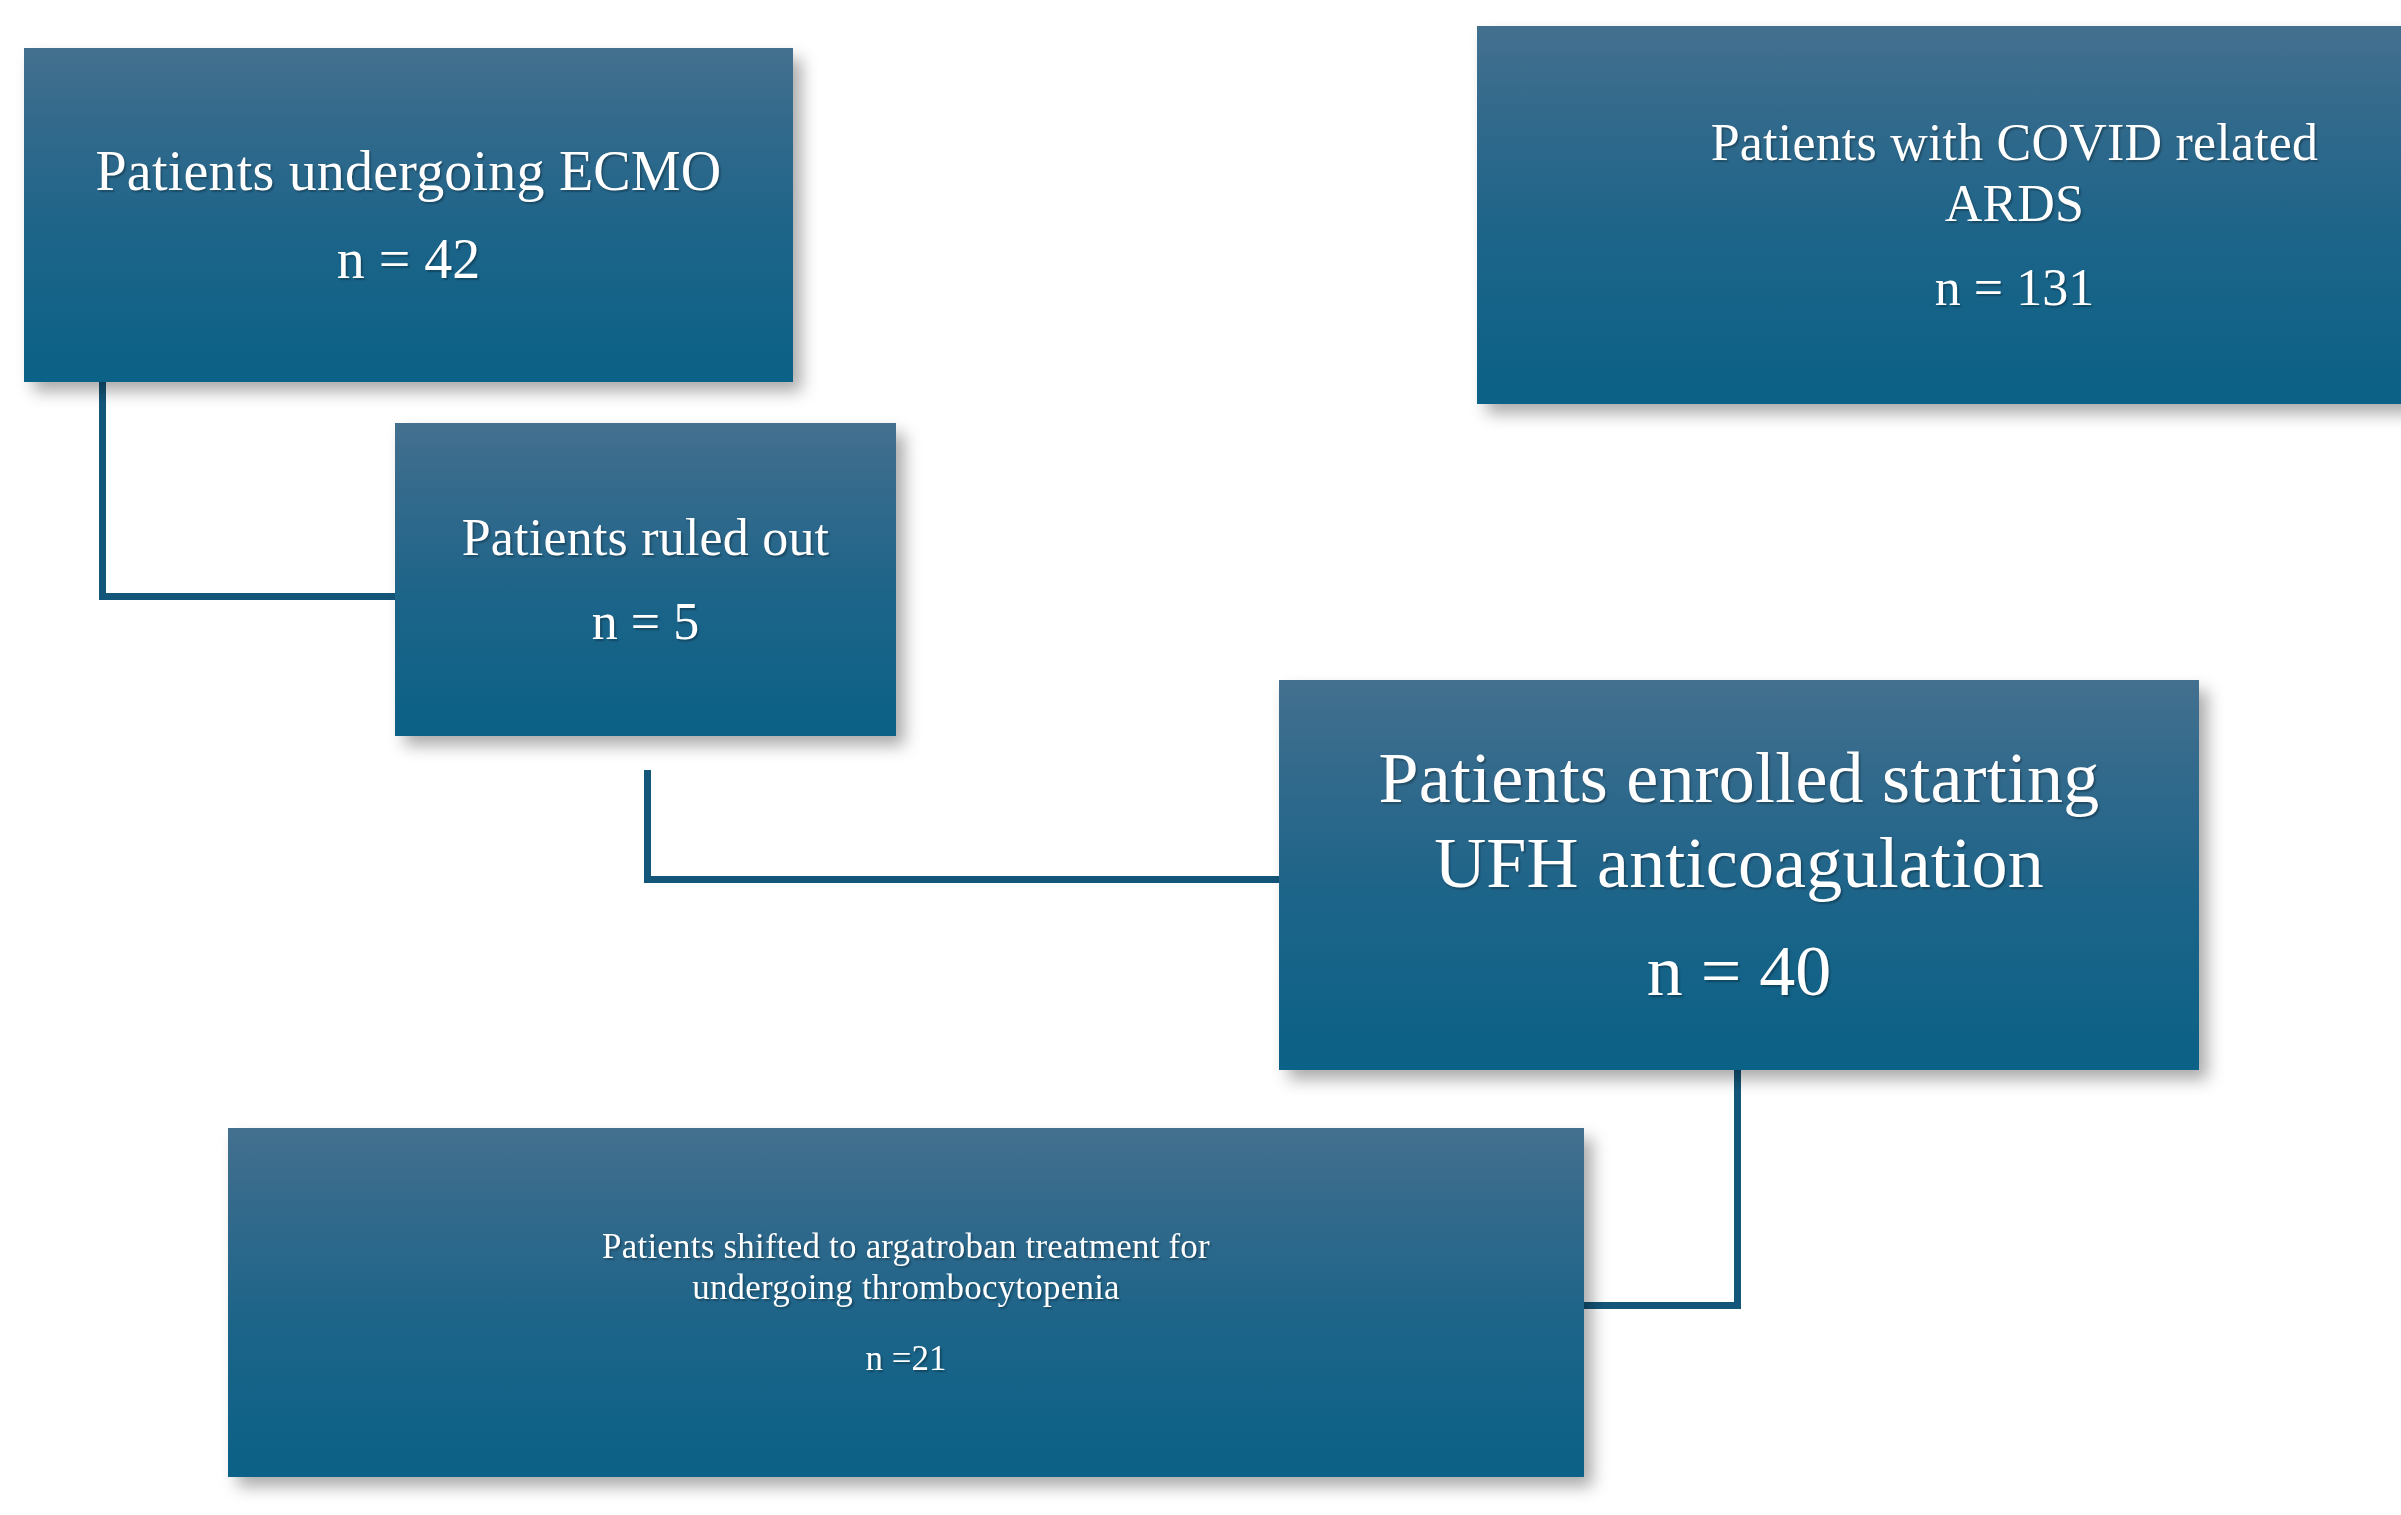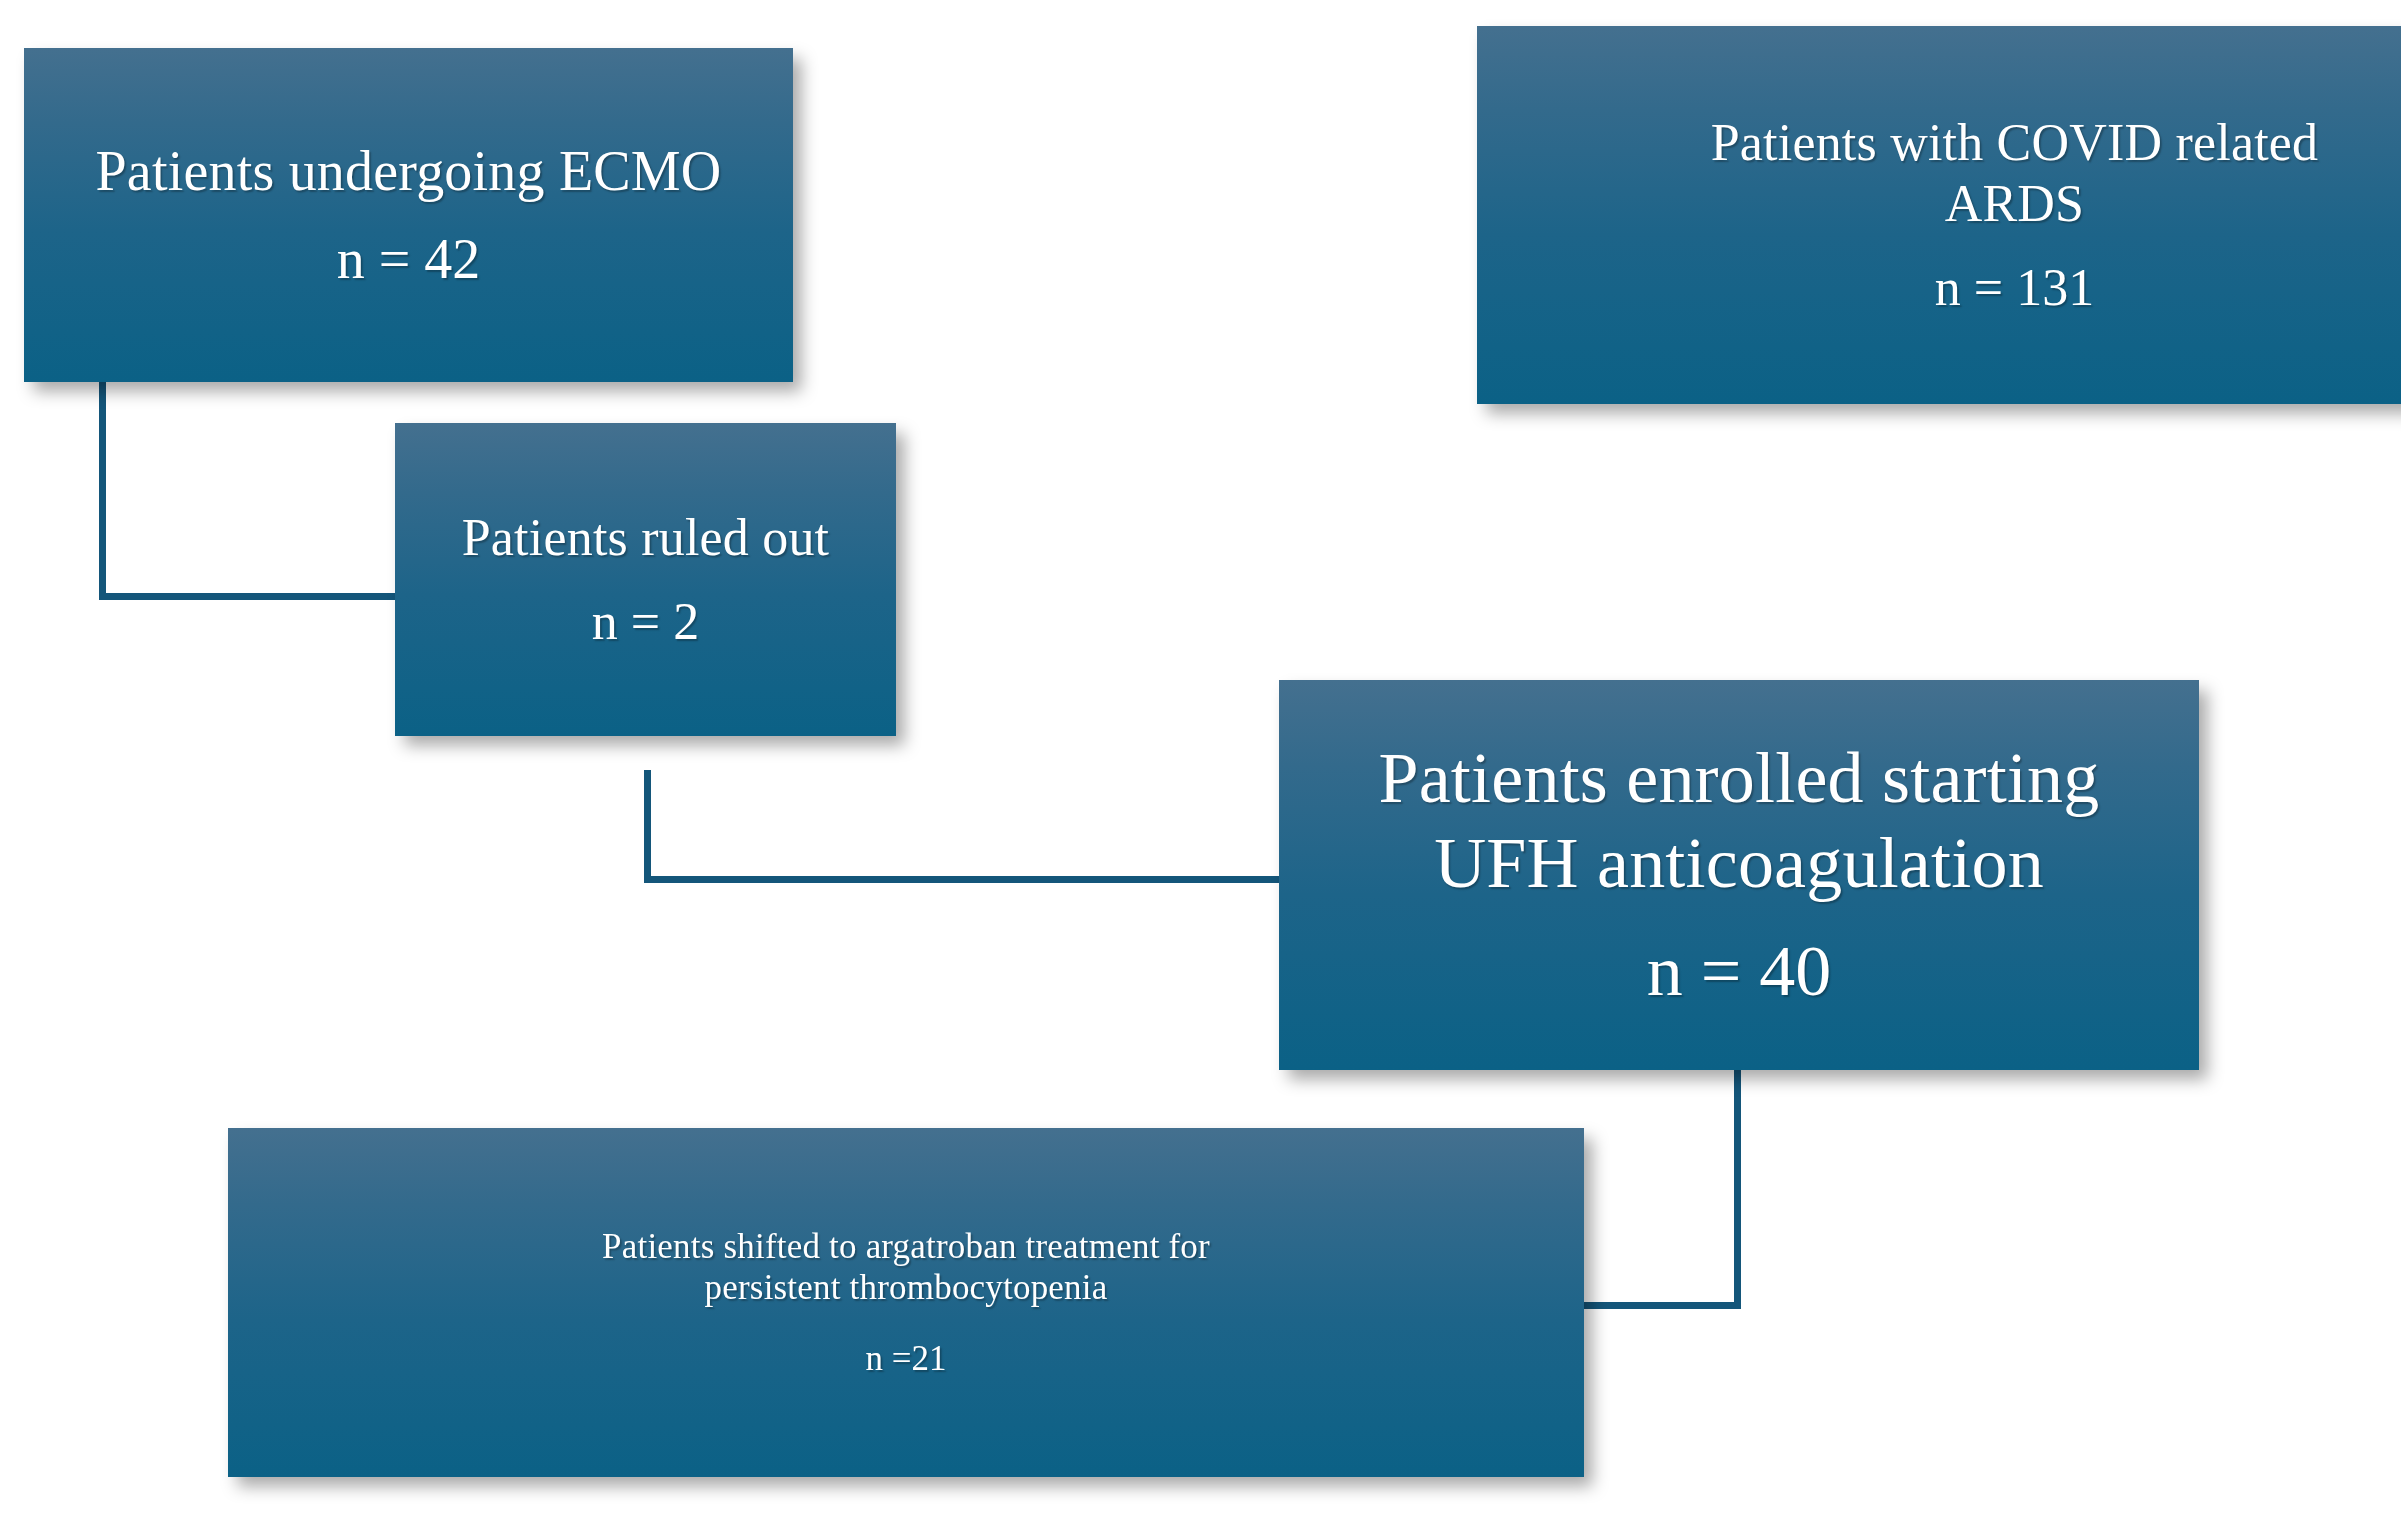--- a/index.html
+++ b/index.html
@@ -100,31 +100,31 @@
   <div class="node" id="node-covid">
     <span class="ln">Patients with COVID related</span>
     <span class="ln">ARDS</span>
     <span class="gap"></span>
     <span class="nline">n = 131</span>
   </div>
 
   <div class="node" id="node-ruledout">
     <span class="ln">Patients ruled out</span>
     <span class="gap"></span>
-    <span class="nline">n = 2</span>
+    <span class="nline">n = 5</span>
   </div>
 
   <div class="node" id="node-ufh">
     <span class="ln">Patients enrolled starting</span>
     <span class="ln">UFH anticoagulation</span>
     <span class="gap"></span>
     <span class="nline">n = 40</span>
   </div>
 
   <div class="node" id="node-arga">
     <span class="ln">Patients shifted to argatroban treatment for</span>
-    <span class="ln">persistent thrombocytopenia</span>
+    <span class="ln">undergoing thrombocytopenia</span>
     <span class="gap"></span>
     <span class="nline">n =21</span>
   </div>
 
 </div>
 
 
 </body></html>

